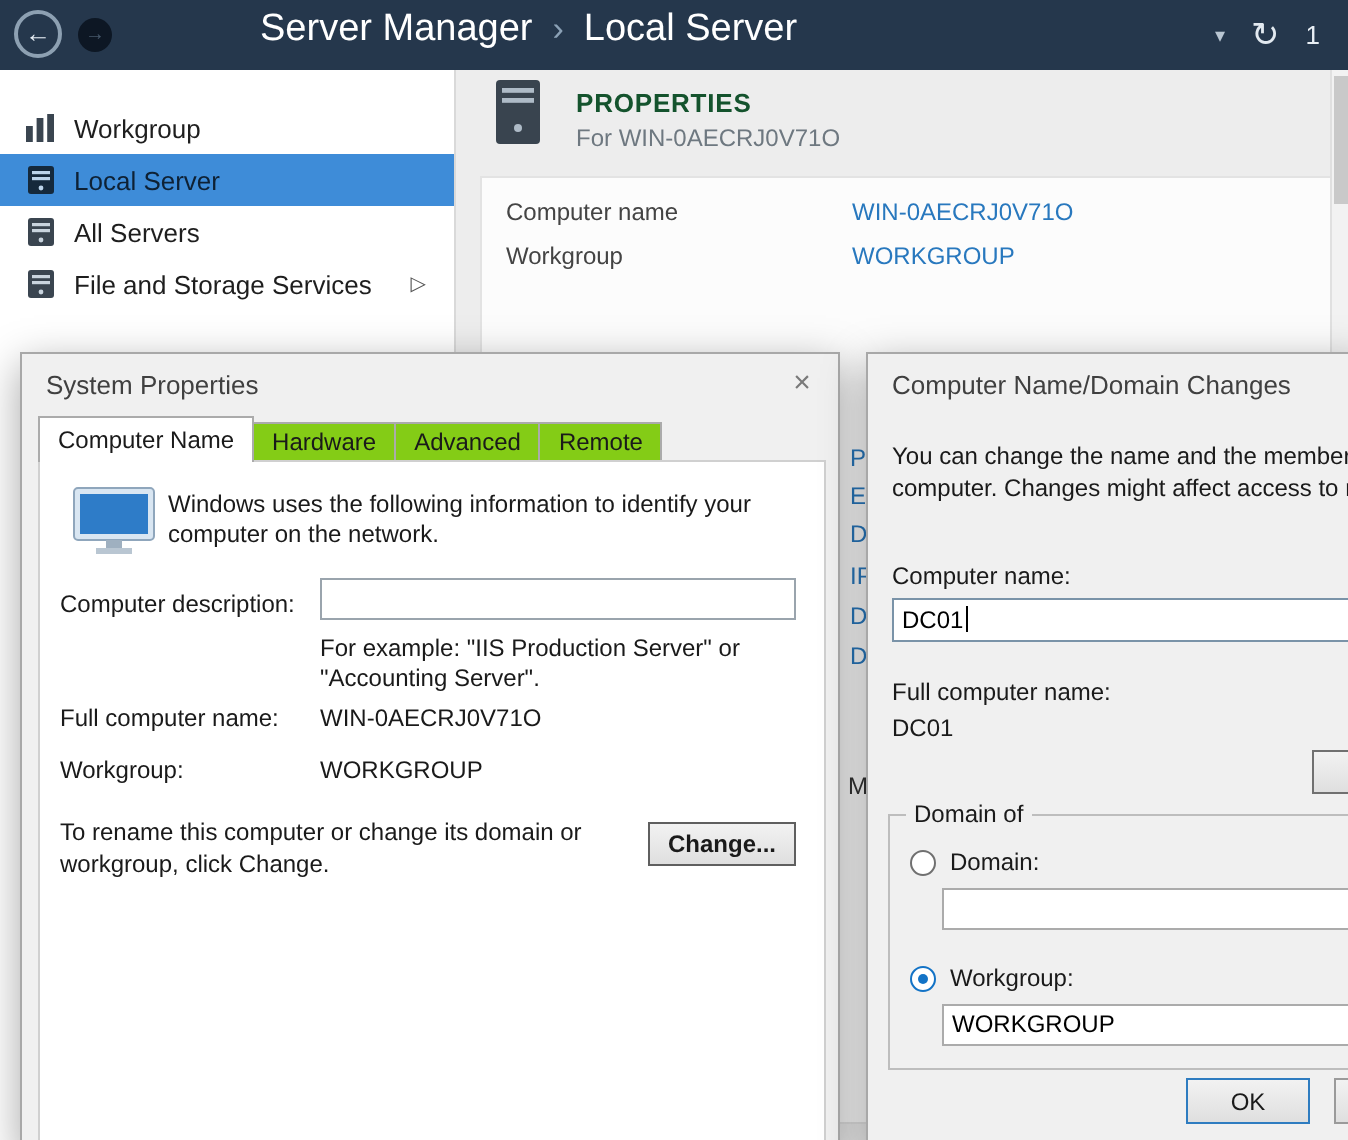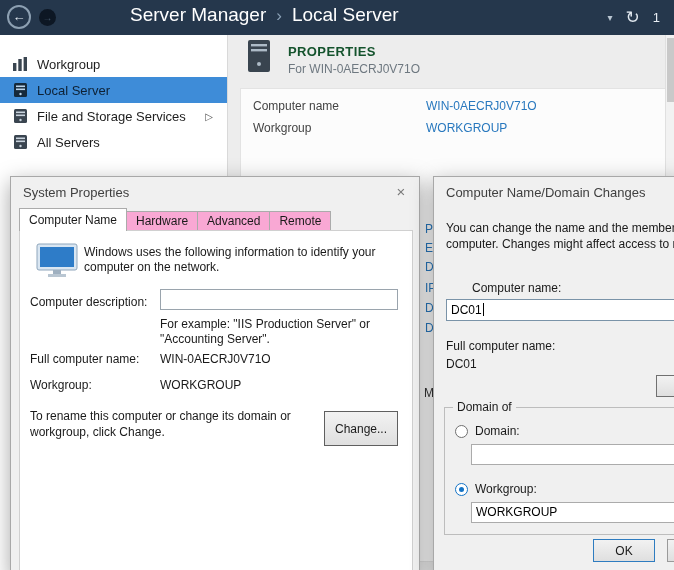--- a/index.html
+++ b/index.html
@@ -57,40 +57,40 @@
   .wraptext { position:absolute; font-size:12px; color:#1A1A1A; line-height:15px; }
   .tbox { position:absolute; background:#FFFFFF; border:1px solid #9AA4AD; font-size:12px;
           padding:3px 4px; color:#000; overflow:hidden; white-space:nowrap; }
   .btn { position:absolute; background:linear-gradient(#F2F2F2,#DFDFDF); border:1px solid #707070;
          font-size:12px; text-align:center; color:#1A1A1A; cursor:pointer;
          font-family:"Liberation Sans", sans-serif; }
 
   
   .dlg-sys { left:10px; top:176px; width:410px; height:400px; z-index:10; }
   .tabs { position:absolute; left:8px; top:31px; display:flex; }
-  .tab { height:19px; margin-top:3px; padding:0 9px; font-size:12px; color:#1A1A1A; background:#f9a8d4;
+  .tab { height:19px; margin-top:3px; padding:0 9px; font-size:12px; color:#1A1A1A; background:#84cc16;
          border:1px solid #ABABAB; border-bottom:none; line-height:19px; margin-right:-1px; cursor:pointer; }
   .tab.active { height:23px; margin-top:0; background:#FFFFFF; position:relative; z-index:2; line-height:23px; }
   .tabpage { position:absolute; left:8px; top:53px; width:394px; height:360px; background:#FFFFFF;
              border:1px solid #D0D0D0; }
   .monitor { position:absolute; left:16px; top:12px; }
   .sys-intro { left:64px; top:14px; width:322px; }
   .lbl-desc { left:10px; top:64px; }
   .inp-desc { left:140px; top:58px; width:238px; height:21px; }
   .example { left:140px; top:86px; width:226px; }
   .lbl-full { left:10px; top:121px; } .val-full { left:140px; top:121px; }
   .lbl-wg { left:10px; top:147px; } .val-wg { left:140px; top:147px; }
   .rename { left:10px; top:177px; width:278px; line-height:16px; }
-  .btn-change { left:304px; top:180px; width:74px; height:35px; border-color:#5F5F5F; }
+  .btn-change { left:304px; top:180px; width:74px; height:22px; border-color:#5F5F5F;font-weight:bold; }
 
   
   .dlg-name { left:433px; top:176px; width:252px; height:402px; z-index:11; }
   .nc-line1 { left:12px; top:44px; white-space:nowrap; }
   .nc-line2 { left:12px; top:60px; white-space:nowrap; }
-  .nc-lblname { left:12px; top:104px;margin-left:26px; }
+  .nc-lblname { left:12px; top:104px; }
   .nc-input { left:12px; top:122px; width:234px; height:22px; border-color:#7A93A8; }
   .caret-bar { display:inline-block; width:1px; height:13px; background:#000; vertical-align:-2px; margin-left:1px; }
   .nc-lblfull { left:12px; top:162px; }
   .nc-valfull { left:12px; top:180px; }
   .btn-more { left:222px; top:198px; width:52px; height:22px; }
   .groupbox { position:absolute; left:10px; top:230px; width:252px; height:128px; border:1px solid #BDBDBD; }
   .gb-legend { position:absolute; top:-8px; left:8px; background:#F0F0F0; padding:0 4px; font-size:12px; color:#1A1A1A; }
   .radio-row { position:absolute; display:flex; align-items:center; gap:7px; font-size:12px; color:#1A1A1A; cursor:pointer; }
   .rad-domain { left:10px; top:16px;justify-content:flex-end; } .rad-wg { left:10px; top:74px; }
   .radio { width:13px; height:13px; border-radius:50%; border:1px solid #707070; background:#FFF; position:relative; }
@@ -150,33 +150,33 @@
     </div>
     <div class="side-item">
       <span class="side-icon">
         <svg width="15" height="14" viewBox="0 0 15 14">
             <rect x="1" y="0" width="13" height="14" rx="1.5" fill="#3A4550"></rect>
             <rect x="3" y="2.5" width="9" height="1.6" fill="#C9D4DE"></rect>
             <rect x="3" y="5.5" width="9" height="1.6" fill="#C9D4DE"></rect>
             <circle cx="7.5" cy="11" r="1.2" fill="#C9D4DE"></circle>
           </svg>
       </span>
-      <span>File and Storage Services</span>
-      <span class="chev">▷</span>
+      <span>All Servers</span>
     </div>
     <div class="side-item">
       <span class="side-icon">
         <svg width="15" height="14" viewBox="0 0 15 14">
             <rect x="1" y="0" width="13" height="14" rx="1.5" fill="#3A4550"></rect>
             <rect x="3" y="2.5" width="9" height="1.6" fill="#C9D4DE"></rect>
             <rect x="3" y="5.5" width="9" height="1.6" fill="#C9D4DE"></rect>
             <circle cx="7.5" cy="11" r="1.2" fill="#C9D4DE"></circle>
           </svg>
       </span>
-      <span>All Servers</span>
+      <span>File and Storage Services</span>
+      <span class="chev">▷</span>
     </div>
   </aside>
 
   <span class="props-icon">
     <svg width="22" height="32" viewBox="0 0 22 32">
         <rect x="0" y="0" width="22" height="32" rx="2" fill="#39444F"></rect>
         <rect x="3" y="4" width="16" height="2.4" fill="#AEBBC7"></rect>
         <rect x="3" y="9" width="16" height="2.4" fill="#AEBBC7"></rect>
         <circle cx="11" cy="24" r="2" fill="#AEBBC7"></circle>
       </svg>

